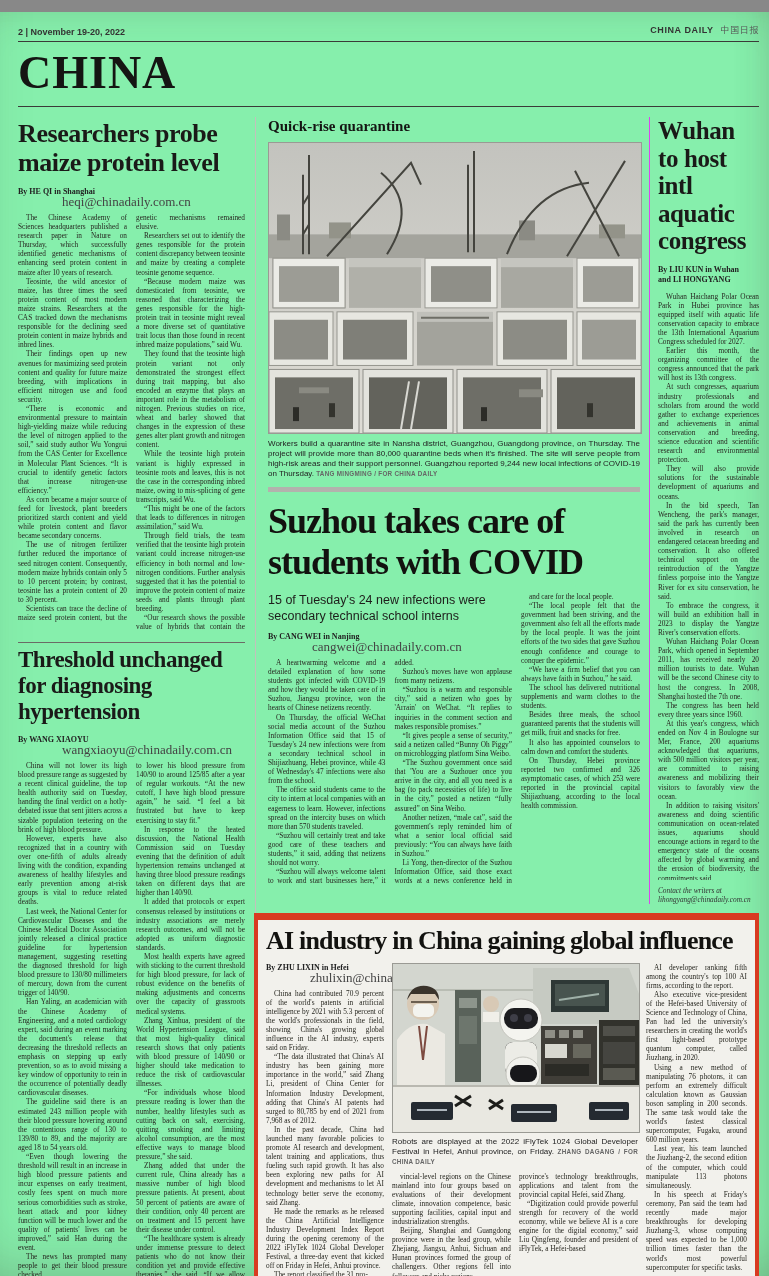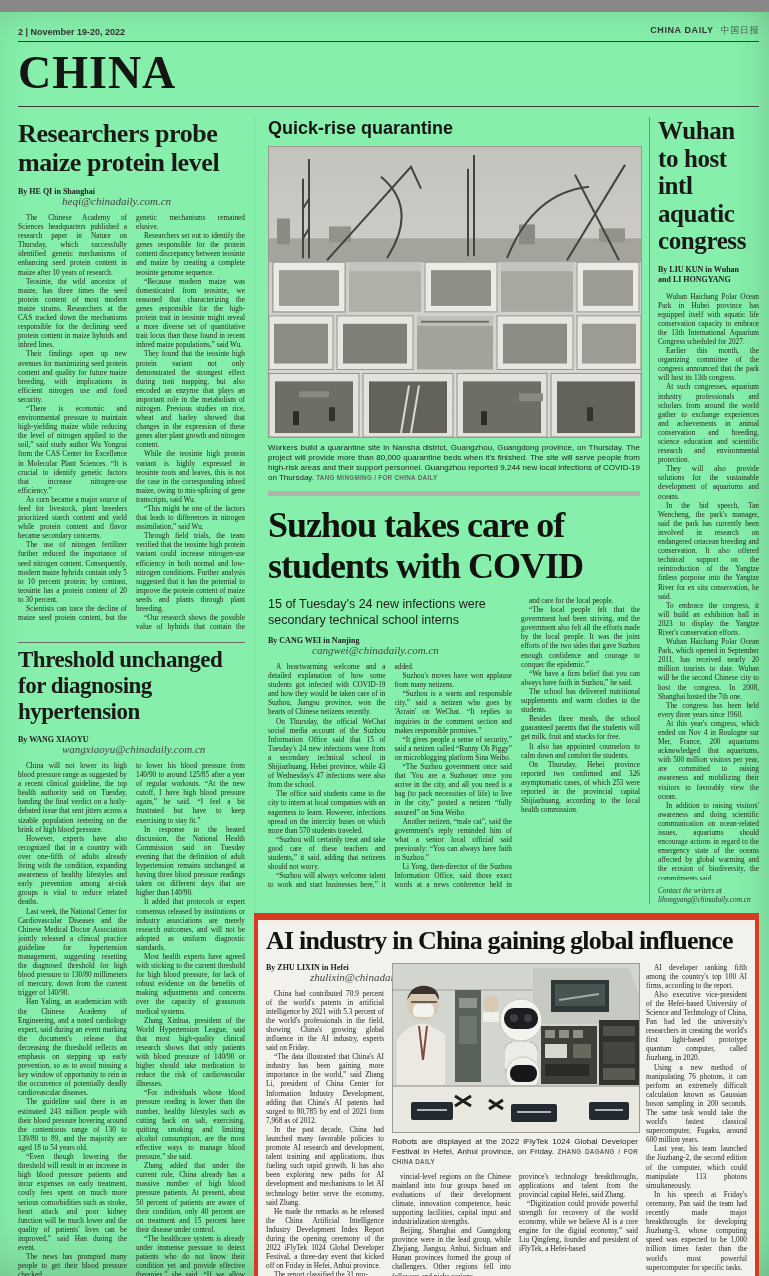--- a/index.html
+++ b/index.html
@@ -18,28 +18,28 @@
   .content{display:flex;gap:12px;margin:10px 10px 0 18px;}
   .col-left{width:238px;flex:none;border-right:1px solid #c2c1bb;padding-right:10px;box-sizing:border-box;}
   .col-main{flex:1;min-width:0;}
   .top-row{display:flex;gap:9px;}
   .mid-block{width:372px;flex:none;}
   .wuhan-block{flex:1;min-width:0;border-left:1px solid #d946ef;padding-left:8px;}
 
   .head-md{margin:2px 0 10px;font-weight:700;font-size:26px;line-height:29px;letter-spacing:-.4px;color:#1a1a18;}
   .head-sm{margin:4px 0 10px;font-weight:700;font-size:23px;line-height:26px;letter-spacing:-.5px;color:#1a1a18;}
   .byline{font-size:8px;line-height:10px;font-weight:700;color:#222;}
-  .email{font-size:11px;line-height:9px;font-style:italic;color:#444;margin-bottom:7px;padding-left:44px;}
+  .email{font-size:13px;line-height:9px;color:#444;margin-bottom:7px;padding-left:44px;}
   .bodytext p{margin:0;font-size:7.3px;line-height:9.1px;text-align:justify;text-indent:8px;color:#26261f;}
   .cols2{column-count:2;column-gap:9px;column-fill:auto;overflow:hidden;}
   #maize-body{height:420px;}
   #hyp-body{height:545px;}
   .article-rule{border:0;border-top:1px solid #6b6b66;margin:9px 0 4px;}
 
-  .kicker{margin:1px 0 7px;font-family:Liberation Sans, sans-serif;font-weight:700;font-size:18px;color:#141412;}
+  .kicker{margin:1px 0 7px;font-family:Liberation Serif, serif;font-weight:700;font-size:15px;color:#141412;}
   .photo-frame{position:relative;width:100%;border:1px solid #9a9a94;background:#cfcfca;overflow:hidden;}
   #photo-quarantine{height:290px;margin-bottom:5px;}
   .caption{font-family:"Liberation Sans",sans-serif;font-size:8px;line-height:10px;color:#222;text-align:justify;}
   .credit{font-family:"Liberation Sans",sans-serif;font-size:6.3px;font-weight:700;letter-spacing:.3px;color:#666;}
   .gray-rule{height:5px;background:#b3b2ad;margin:8px 0 9px;}
 
   .head-xl{margin:0 0 9px;font-weight:700;font-size:36px;line-height:41px;letter-spacing:-1px;color:#12120f;}
   .suzhou-row{display:flex;gap:9px;}
   .suzhou-left{width:244px;flex:none;}
   .suzhou-right{flex:1;min-width:0;height:300px;overflow:hidden;}

